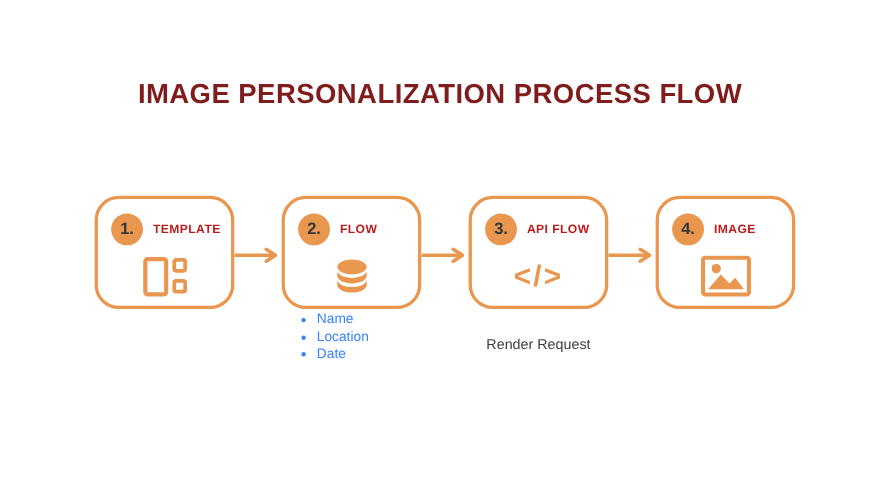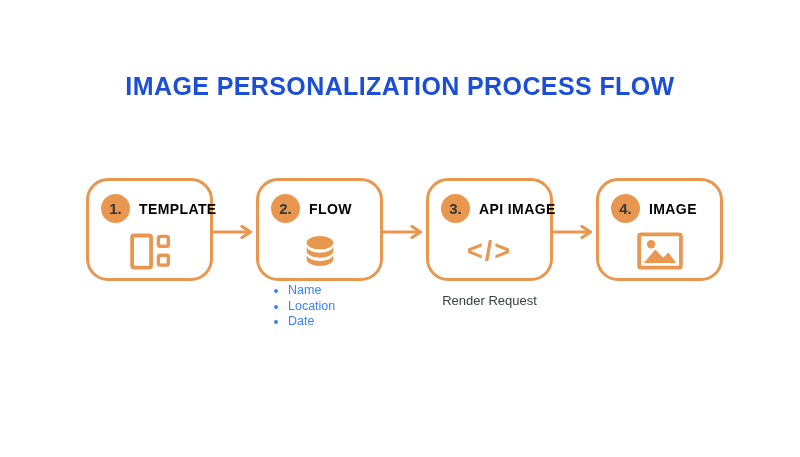--- a/index.html
+++ b/index.html
@@ -13,21 +13,21 @@
     background:#ffffff;
     overflow:hidden;
   }
   .title{
     position:absolute;
     top:72px;left:0;right:0;
     text-align:center;
     font-size:25px;
     font-weight:700;
     letter-spacing:0.4px;
-    color:#1d4ed8;
+    color:#7f1d1d;
   }
   .flow{
     position:absolute;
     left:86px;top:178px;
     display:flex;
     align-items:flex-start;
   }
   .step-col{
     width:127px;
     display:flex;
@@ -58,43 +58,43 @@
     border-radius:50%;
     background:#e9974f;
     display:flex;
     align-items:center;
     justify-content:center;
     font-size:15px;
     font-weight:700;
     color:#33363b;
   }
   .box-label{
-    font-size:14px;
+    font-size:11px;
     font-weight:700;
     letter-spacing:0.4px;
-    color:#000000;
+    color:#b91c1c;
     white-space:nowrap;
   }
   .icon-wrap{
     display:flex;
     justify-content:center;
     align-items:center;
     margin-top:5px;
     height:46px;
     color:#e9974f;
   }
   .code-glyph{
     font-size:27px;
     font-weight:700;
     letter-spacing:2px;
     color:#e9974f;
     line-height:1;
   }
   .caption{
-    margin-top:12px;
+    margin-top:24px;
     text-align:center;
     font-size:13px;
     color:#3a3d42;
   }
   ul.details{
     margin:2px 0 0 0;
     padding-left:32px;
     font-size:12.5px;
     line-height:15.5px;
     color:#3b82f6;
@@ -157,21 +157,21 @@
       <svg class="arrow-svg" width="43" height="14" viewBox="0 0 43 14">
         <line x1="0" y1="7" x2="35" y2="7" stroke="#e9974f" stroke-width="3.2"></line>
         <polyline points="29,1.5 37.5,7 29,12.5" fill="none" stroke="#e9974f" stroke-width="3.2" stroke-linecap="round" stroke-linejoin="round"></polyline>
       </svg>
     </div>
 
     <div class="step-col">
       <div class="box">
         <div class="box-header">
           <div class="num-circle">3.</div>
-          <div class="box-label">API IMAGE</div>
+          <div class="box-label">API FLOW</div>
         </div>
         <div class="icon-wrap">
           <span class="code-glyph">&lt;/&gt;</span>
         </div>
       </div>
       <div class="caption">Render Request</div>
     </div>
 
     <div class="arrow-col">
       <svg class="arrow-svg" width="43" height="14" viewBox="0 0 43 14">

